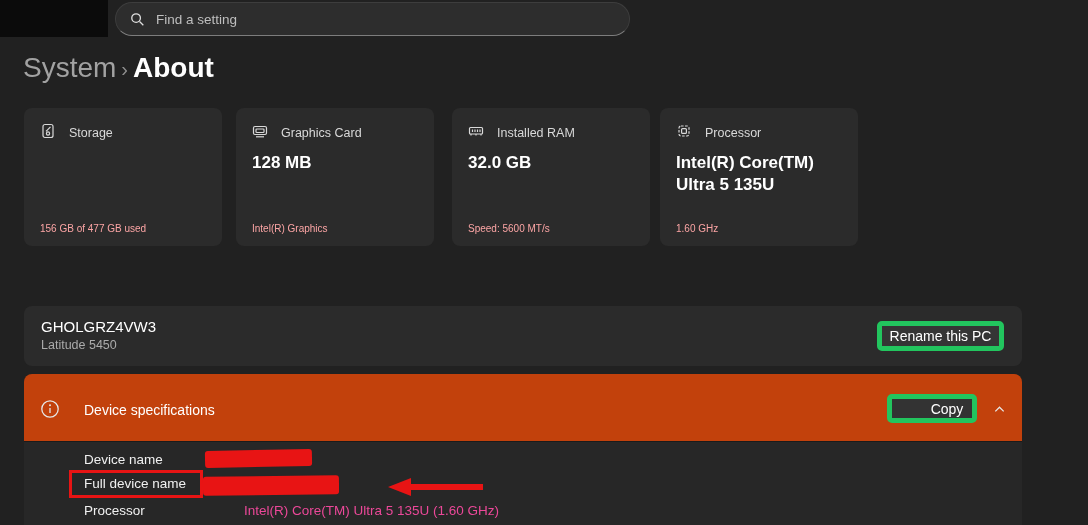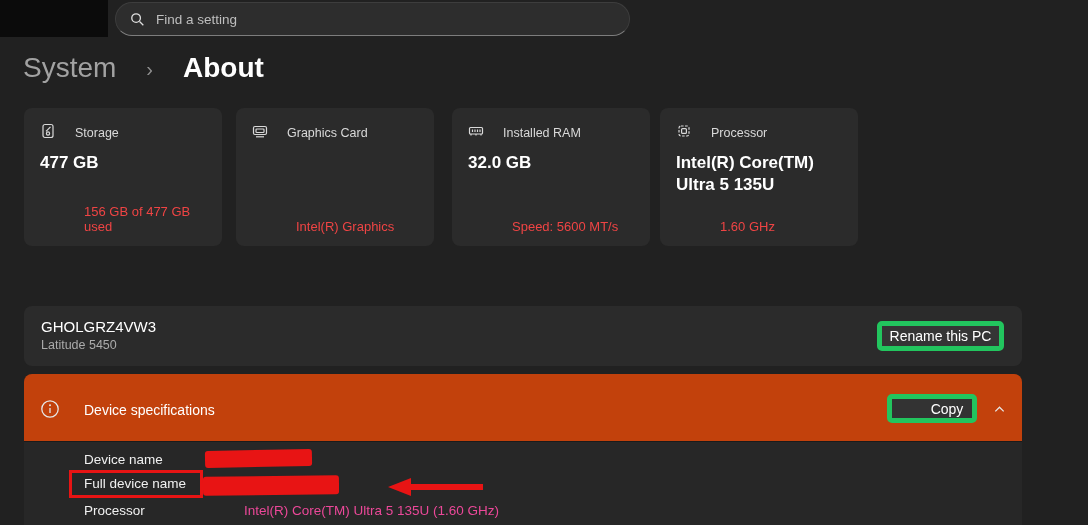--- a/index.html
+++ b/index.html
@@ -18,33 +18,33 @@
   
   .top-black{position:absolute;left:0;top:0;width:108px;height:37px;background:#0b0b0b;}
   .searchbox{
     position:absolute;left:115px;top:2px;width:515px;height:34px;
     background:#2d2d2d;border:1px solid #3d3d3d;border-bottom-color:#7d7d7d;
     border-radius:17px;display:flex;align-items:center;gap:11px;padding:16px 14px;
   }
   .searchbox .icon{display:flex;align-items:center;color:#e0e0e0;}
   .search-placeholder{font-size:13.5px;color:#bfbfbf;}
   
-  .breadcrumb{position:absolute;left:23px;top:52px;display:flex;align-items:center;gap:30px;}
+  .breadcrumb{position:absolute;left:23px;top:52px;display:flex;align-items:center;gap:5px;}
   .crumb-parent{font-size:28px;color:#a2a2a2;font-weight:400;cursor:default;}
   .crumb-sep{font-size:20px;color:#8f8f8f;padding-top:3px;}
   .crumb-current{font-size:28px;color:#ffffff;font-weight:700;}
   
   .card{
     position:absolute;top:108px;width:198px;height:138px;
     background:var(--card-bg);border-radius:8px;
   }
-  .card-head{display:flex;align-items:center;gap:19px;padding:15px 16px 0 16px;color:#d9d9d9;}
+  .card-head{display:flex;align-items:center;gap:13px;padding:15px 16px 0 16px;color:#d9d9d9;}
   .card-label{font-size:12.5px;color:#d9d9d9;}
   .card-value{padding:9px 16px 0 16px;font-size:17px;font-weight:700;color:#fff;line-height:1.32;}
-  .card-detail{position:absolute;left:16px;bottom:12px;font-size:13px;color:#ef4444;margin-left:44px;}
+  .card-detail{position:absolute;left:16px;bottom:12px;font-size:10px;color:#fca5a5;}
   
   .device-card{
     position:absolute;left:24px;top:306px;width:998px;height:60px;
     background:var(--card-bg);border-radius:8px;
   }
   .device-name{position:absolute;left:17px;top:12px;font-size:15px;color:#fff;}
   .device-model{position:absolute;left:17px;top:32px;font-size:12.5px;color:#ababab;}
   .btn{
     background:#353535;border:5px solid #22c55e;border-radius:5px;
     color:#fff;font-size:14px;font-family:inherit;cursor:pointer;
@@ -106,35 +106,35 @@
     <div class="card-head">
       <span>
         <svg width="16" height="16" viewBox="0 0 16 16" fill="none" stroke="currentColor" stroke-width="1.2">
           <rect x="3" y="1.5" width="10" height="13" rx="2"></rect>
             <circle cx="8" cy="10.5" r="1.6"></circle>
             <line x1="10.5" y1="3.8" x2="6" y2="8.3"></line>
         </svg>
       </span>
       <span class="card-label">Storage</span>
     </div>
-    <div class="card-value">477 GB</div>
     <div class="card-detail">156 GB of 477 GB used</div>
   </div>
 
   <div class="card" style="left:236px">
     <div class="card-head">
       <span>
         <svg width="16" height="16" viewBox="0 0 16 16" fill="none" stroke="currentColor" stroke-width="1.2">
           <rect x="1.5" y="3.5" width="13" height="8" rx="1.5"></rect>
             <rect x="4" y="6" width="8" height="3.5" rx="0.8"></rect>
             <line x1="4" y1="13.8" x2="12" y2="13.8"></line>
         </svg>
       </span>
       <span class="card-label">Graphics Card</span>
     </div>
+    <div class="card-value">128 MB</div>
     <div class="card-detail">Intel(R) Graphics</div>
   </div>
 
   <div class="card" style="left:452px">
     <div class="card-head">
       <span>
         <svg width="16" height="16" viewBox="0 0 16 16" fill="none" stroke="currentColor" stroke-width="1.2">
           <rect x="1.5" y="4.5" width="13" height="6.5" rx="1"></rect>
           <line x1="4.5" y1="6.5" x2="4.5" y2="9"></line>
             <line x1="7" y1="6.5" x2="7" y2="9"></line>

